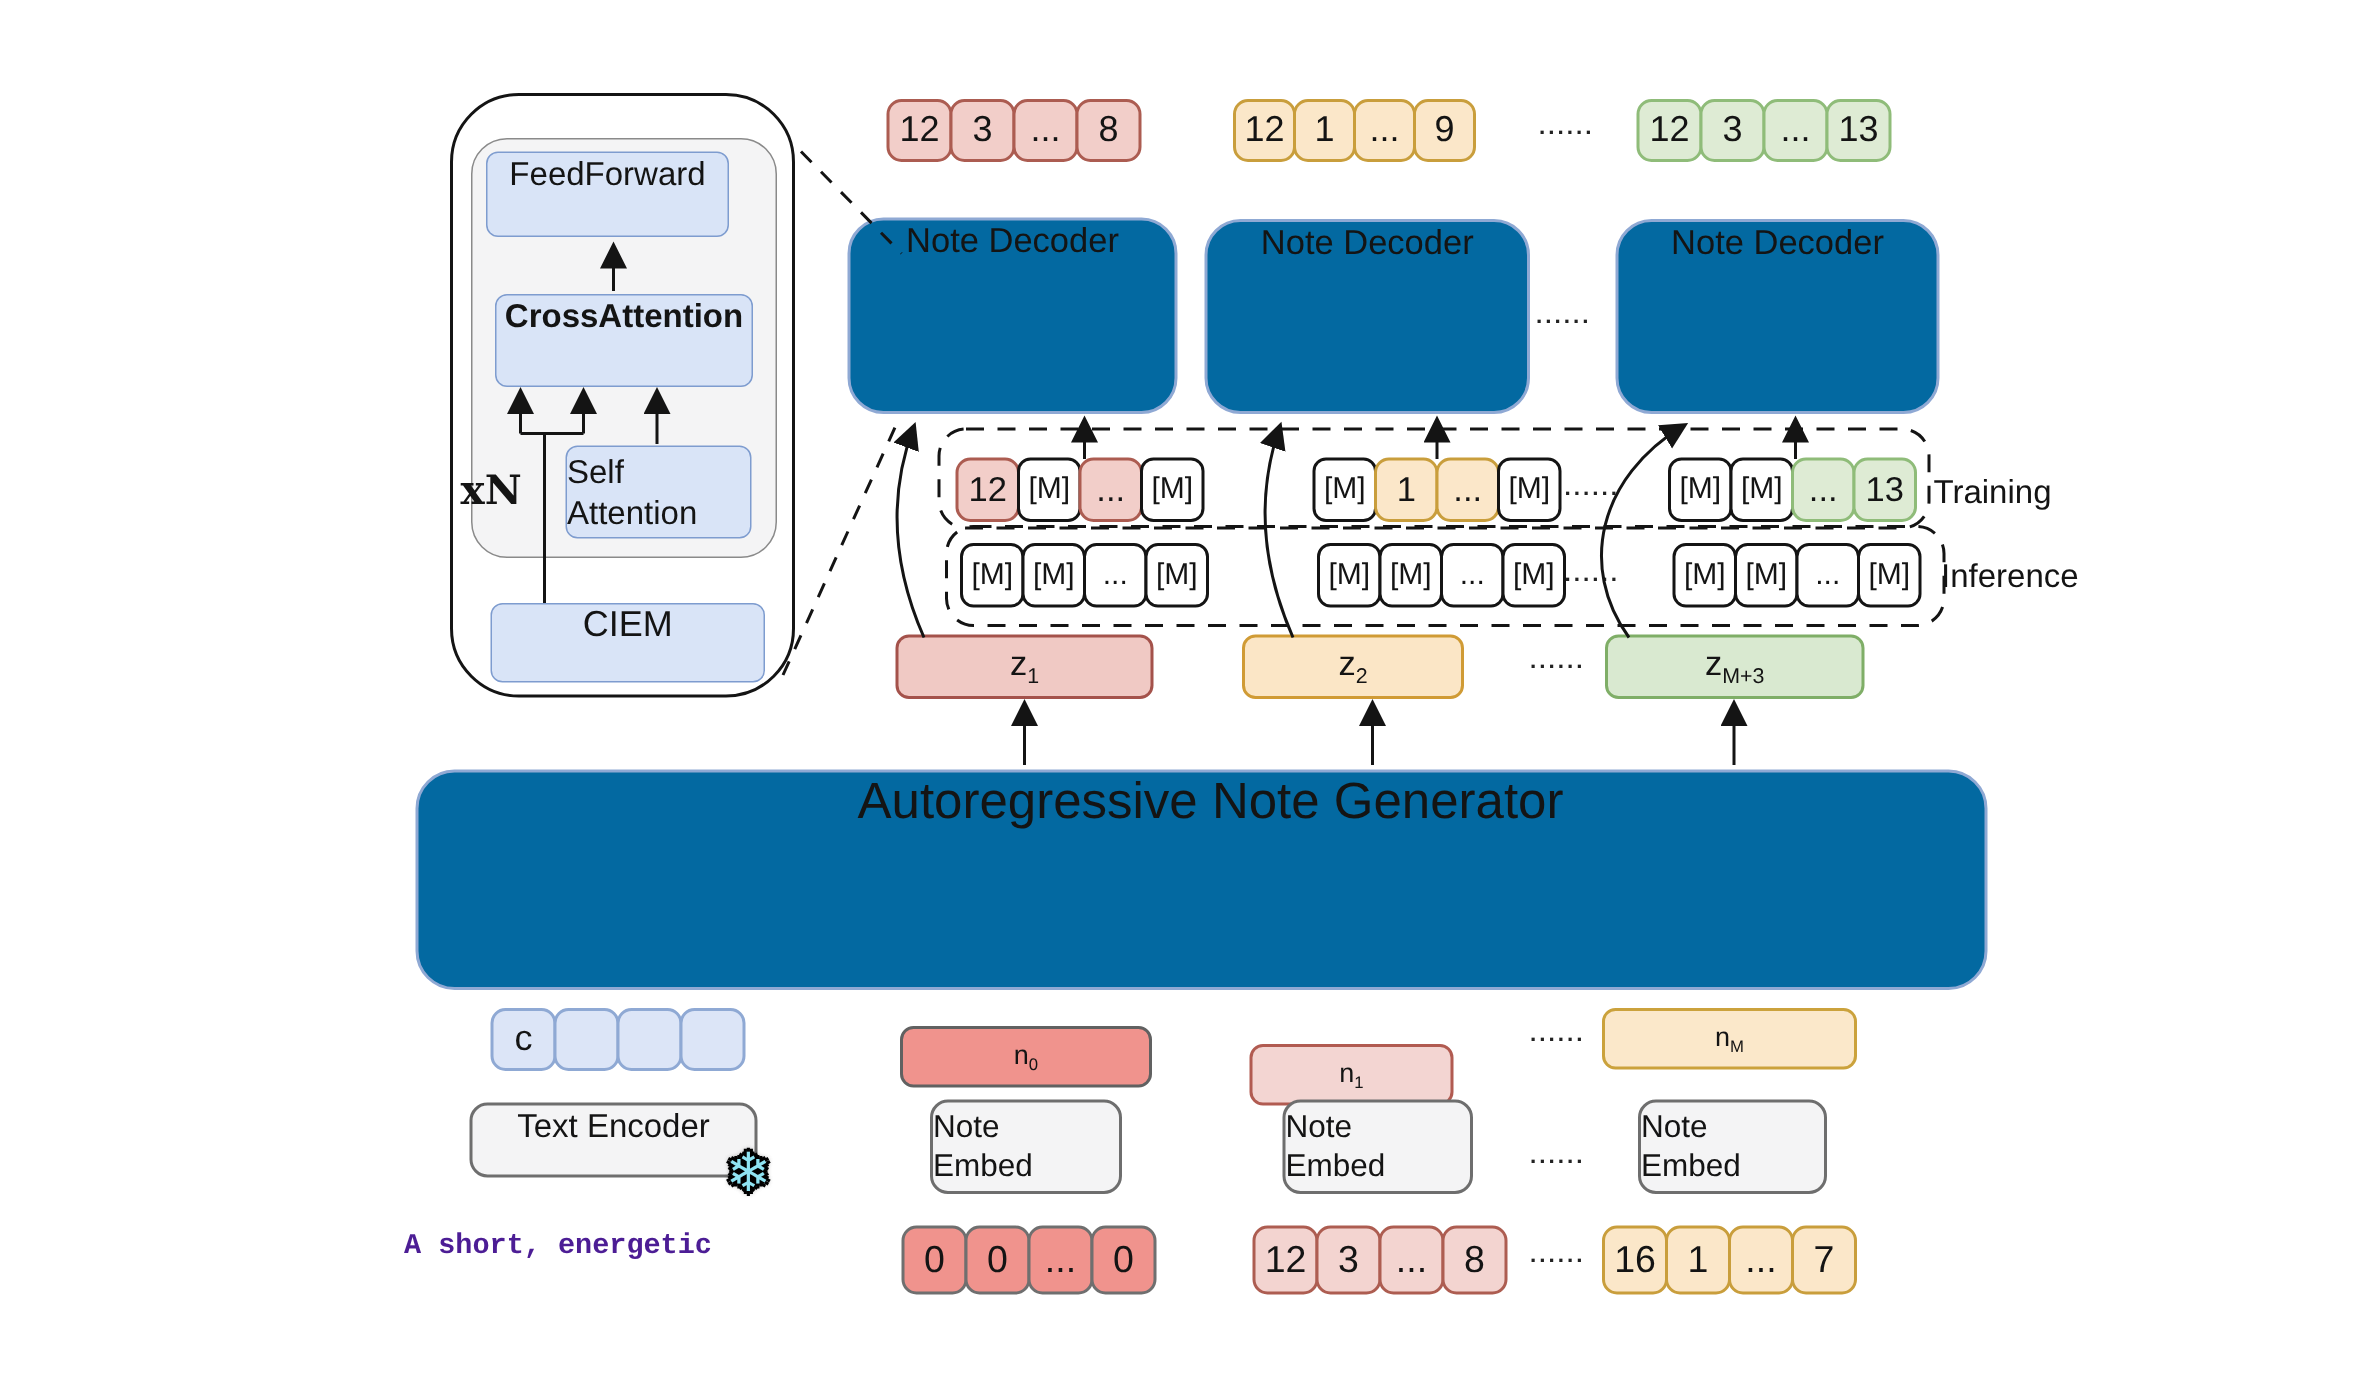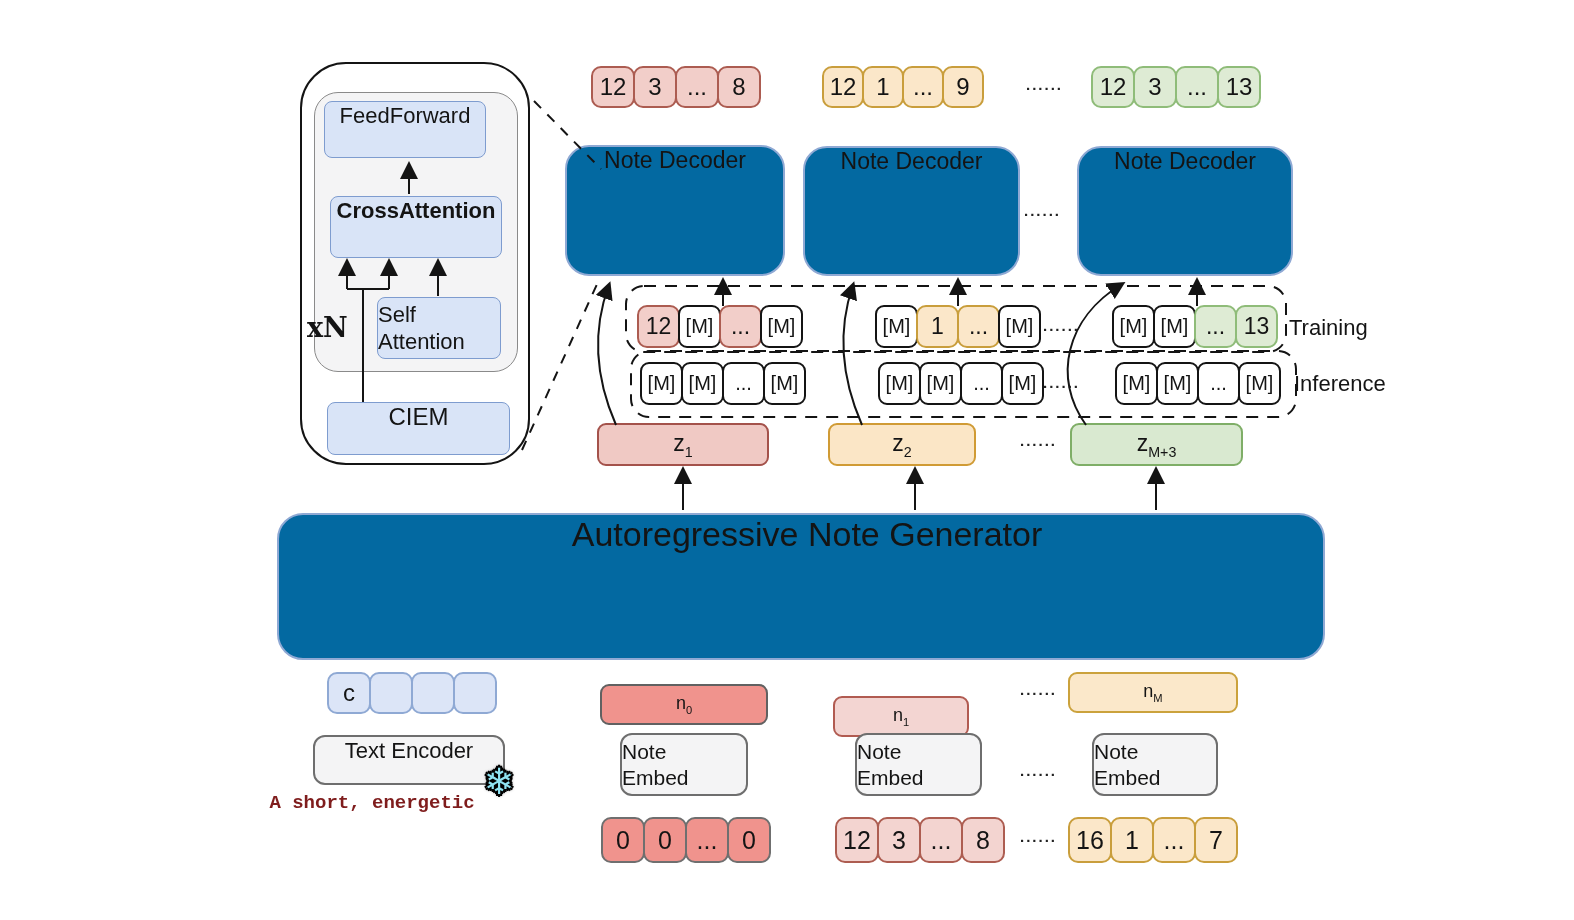--- a/index.html
+++ b/index.html
@@ -24,23 +24,23 @@
         align-items:center;justify-content:center;font-size:23px;}
   .z-red{background:#F0C9C4;border-color:#A4524B;}
   .z-orange{background:#FBE6C6;border-color:#D09B35;}
   .z-green{background:#D9E9D0;border-color:#7FAE67;}
   .nbox{position:absolute;box-sizing:border-box;border-radius:9px;border:2px solid;display:flex;
         align-items:center;justify-content:center;font-size:18px;}
   .dots{position:absolute;font-weight:700;font-size:15px;letter-spacing:2px;color:#222;
         white-space:nowrap;}
   .rowlabel{position:absolute;font-size:22px;color:#141414;}
   sub{font-size:0.62em;}
-  .prompt{position:absolute;left:150px;top:787px;width:444px;text-align:center;
+  .prompt{position:absolute;left:150px;top:814px;width:444px;text-align:center;
           font-family:"Liberation Mono",monospace;font-weight:700;font-size:19px;line-height:33px;
-          color:#7f1d1d;}
+          color:#4c1d95;}
   .snow{position:absolute;left:477px;top:759px;width:44px;height:46px;display:flex;align-items:center;
         justify-content:center;font-size:36px;color:#8FE3F2;
         text-shadow:0 0 4px #000,0 0 4px #000,2px 2px 0 #000,-2px -2px 0 #000,2px -2px 0 #000,
                     -2px 2px 0 #000,0 3px 0 #000,0 -3px 0 #000,3px 0 0 #000,-3px 0 0 #000;}
   .xn{position:absolute;left:307px;top:312px;font-family:"DejaVu Serif",serif;font-weight:700;
       font-size:27px;}
   svg.overlay{position:absolute;left:0;top:0;pointer-events:none;}
 </style>
 </head>
 <body>

